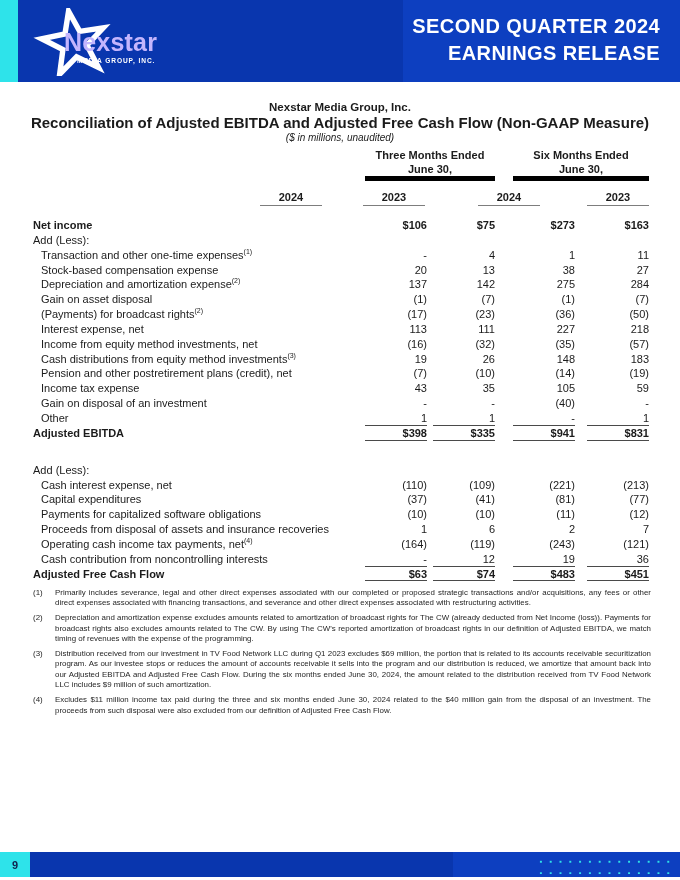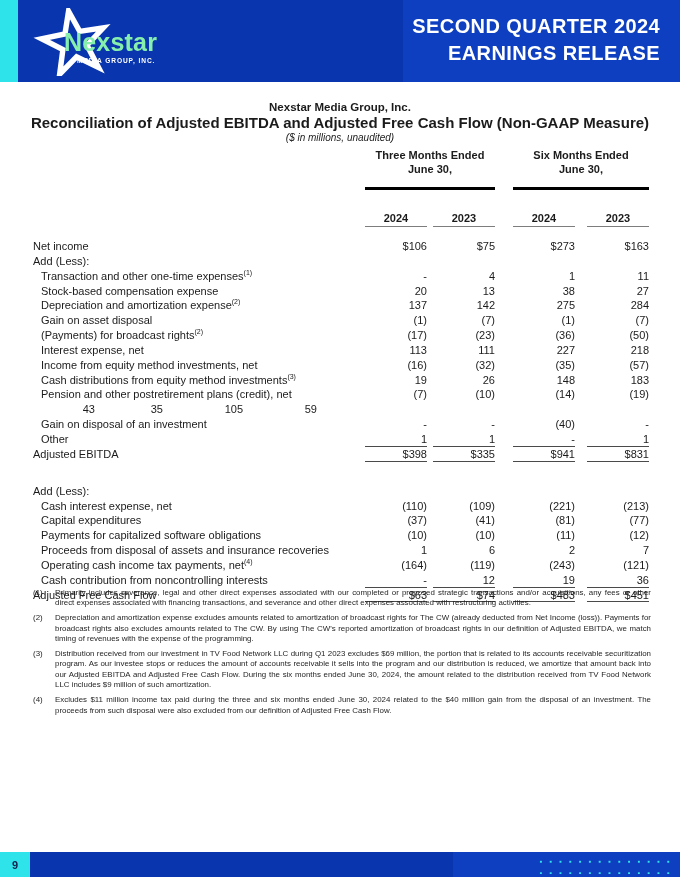--- a/index.html
+++ b/index.html
@@ -8,49 +8,49 @@
     position:relative; width:680px; height:880px; overflow:hidden;
     background:#ffffff; font-family:"Liberation Sans", sans-serif; color:#1b1b1b;
   }
 
   
   .header { position:absolute; top:0; left:0; width:680px; height:82px; background:#0936ae; }
   .header-right-block { position:absolute; top:0; left:403px; width:277px; height:82px; background:#0d3fc0; }
   .header-accent { position:absolute; top:0; left:0; width:18px; height:82px; background:#2ee3ea; }
   .logo { position:absolute; top:6px; left:28px; width:150px; height:72px; }
   .logo svg { position:absolute; top:2px; left:0; }
-  .logo-name { position:absolute; top:22px; left:36px; color:#86efac; font-weight:bold; font-size:25px; letter-spacing:0.2px; }
+  .logo-name { position:absolute; top:22px; left:36px; color:#c4b5fd; font-weight:bold; font-size:25px; letter-spacing:0.2px; }
   .logo-sub { position:absolute; top:51px; left:49px; color:#ffffff; font-size:6.6px; font-weight:bold; letter-spacing:0.9px; }
   .header-title { position:absolute; top:13px; right:20px; text-align:right; color:#ffffff; font-weight:bold; font-size:20px; line-height:27px; letter-spacing:0.4px; }
 
   
   .doc-titles { position:absolute; top:100px; left:0; width:680px; text-align:center; }
   .doc-title-1 { font-size:11.5px; font-weight:bold; line-height:15px; }
   .doc-title-2 { font-size:15px; font-weight:bold; line-height:15px; }
   .doc-title-3 { font-size:10px; font-style:italic; line-height:15px; }
 
   
   .fin-table { position:absolute; top:149px; left:33px; width:616px; font-size:11px; }
   .thead-row { display:flex; }
   .th-spacer { flex:1; }
   .grp { width:130px; text-align:center; font-weight:bold; line-height:13.5px; }
   .grp.g2 { width:136px; margin-left:18px; }
-  .grp-l2 { border-bottom:3px solid #000000; padding-bottom:11px; }
-  .year-row { display:flex; margin-top:21px; }
+  .grp-l2 { border-bottom:5px solid #000000; padding-bottom:0; }
+  .year-row { display:flex; margin-top:9px;gap:35px; }
   .year { width:62px; text-align:center; font-weight:bold; line-height:14px; border-bottom:1px solid #7d7d7d; padding-bottom:1px; }
   .year.c2 { margin-left:6px; }
   .year.c3 { margin-left:18px; }
   .year.c4 { margin-left:12px; }
 
   .tbody { margin-top:12px; }
   .row { display:flex; height:14.85px; line-height:14.85px; }
   .row.gap-before { margin-top:22px; }
   .r-label { flex:1; white-space:nowrap; overflow:hidden; }
   .r-label.indent { padding-left:8px; }
-  .row.bold { font-weight:normal; }
+  .row.bold { font-weight:bold; }
   .r-val { width:62px; text-align:right; white-space:nowrap; }
   .r-val.c2 { margin-left:6px; }
   .r-val.c3 { margin-left:18px; }
   .r-val.c4 { margin-left:12px; }
   .row.rule-below .r-val { border-bottom:1px solid #4a4a4a; }
   sup.fnref { font-size:7px; vertical-align:super; line-height:0; }
 
   
   .footnotes { position:absolute; top:588px; left:33px; width:618px; font-size:7.9px; line-height:10.4px; color:#1f1f1f; }
   .footnote { display:flex; margin-bottom:4.5px; }
@@ -189,20 +189,21 @@
           <div class="r-val c4">183</div>
         </div>
         <div class="row">
           <div class="r-label indent">Pension and other postretirement plans (credit), net</div>
           <div class="r-val c1">(7)</div>
           <div class="r-val c2">(10)</div>
           <div class="r-val c3">(14)</div>
           <div class="r-val c4">(19)</div>
         </div>
         <div class="row">
+          <div class="r-label indent">Income tax expense</div>
           <div class="r-val c1">43</div>
           <div class="r-val c2">35</div>
           <div class="r-val c3">105</div>
           <div class="r-val c4">59</div>
         </div>
         <div class="row">
           <div class="r-label indent">Gain on disposal of an investment</div>
           <div class="r-val c1">-</div>
           <div class="r-val c2">-</div>
           <div class="r-val c3">(40)</div>

